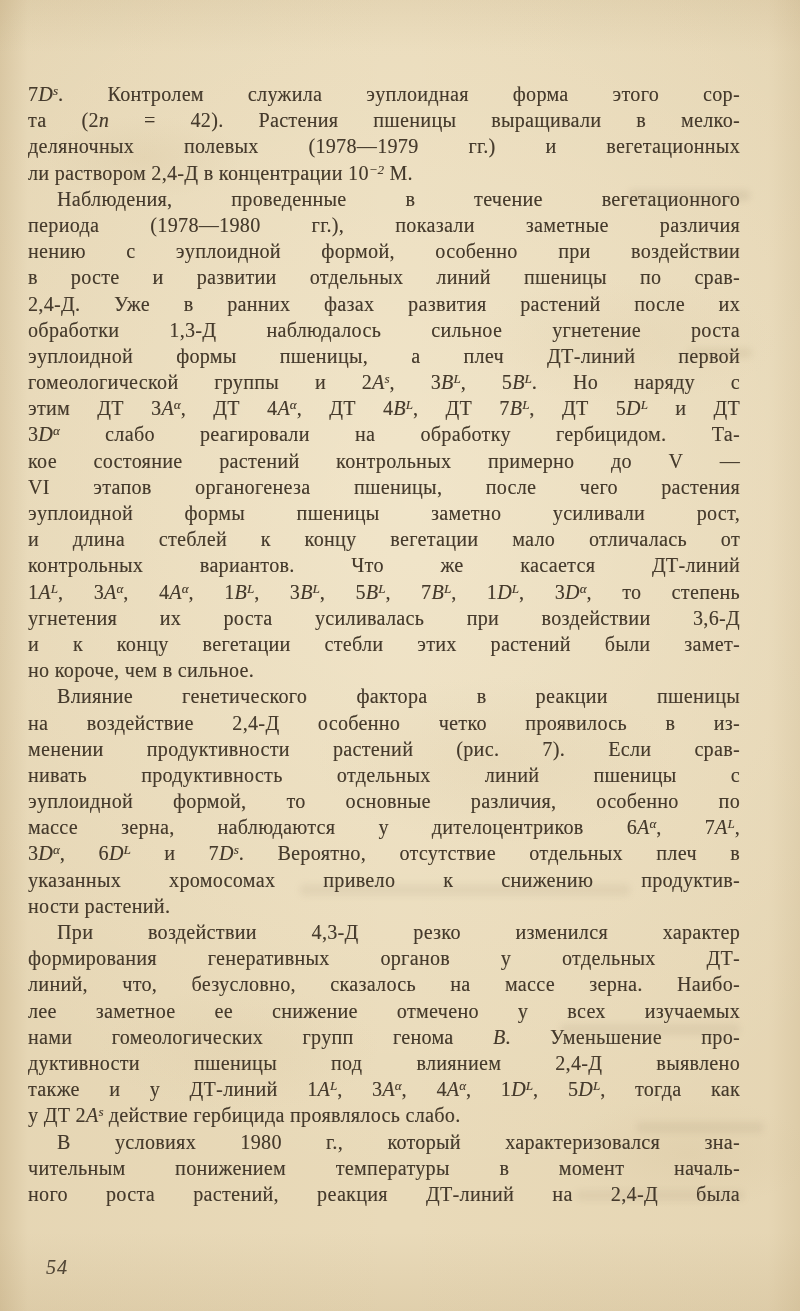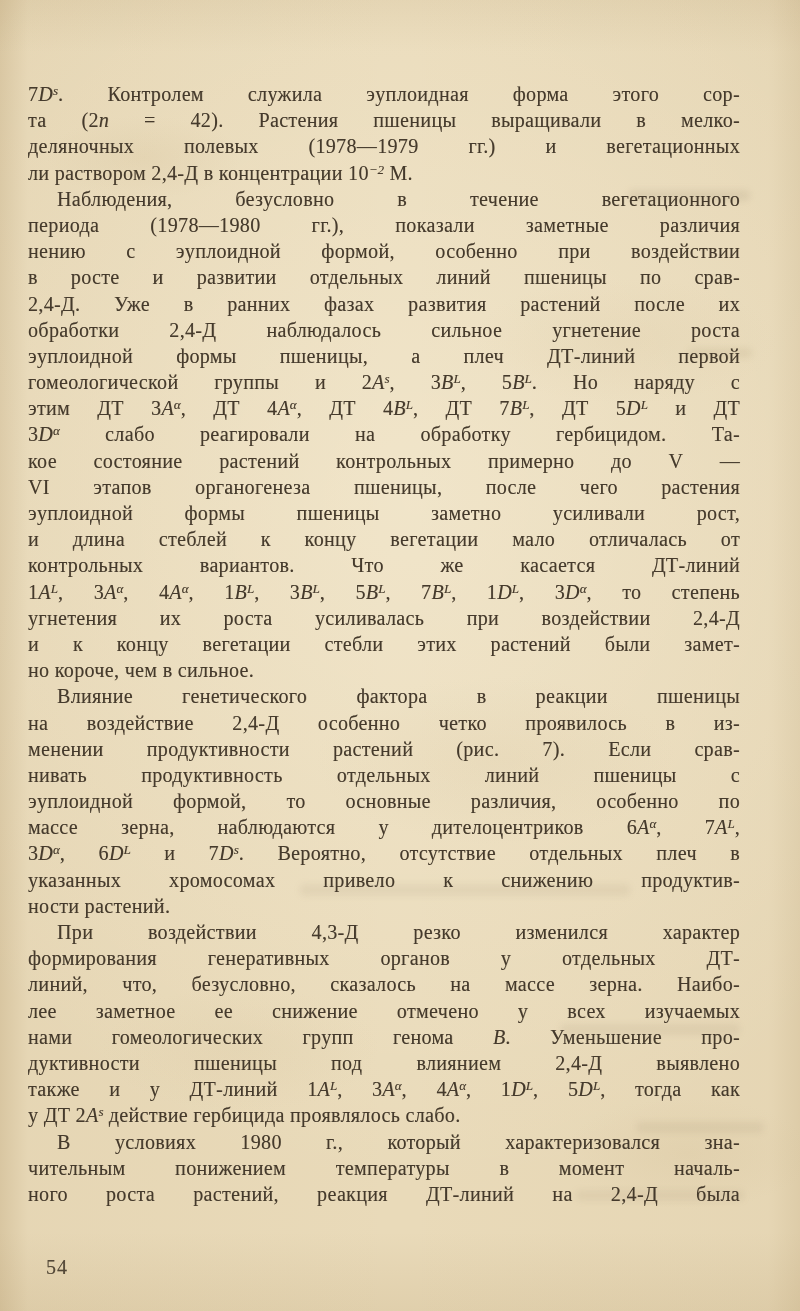--- a/index.html
+++ b/index.html
@@ -90,57 +90,58 @@
   }
   .page-number {
     position: absolute;
     left: 46px;
     top: 1254px;
     font-size: 20px;
     line-height: 26px;
     color: #514636;
     letter-spacing: 1px;
     text-shadow: 0.3px 0.3px 0.35px rgba(62,52,38,0.3);
+    font-style: italic;
   }
 </style>
 </head>
 <body>
 
 <div class="page">
   <div class="grain"></div>
 
   <div class="smudge s1"></div>
   <div class="smudge s2"></div>
   <div class="smudge s3"></div>
   <div class="smudge s4"></div>
   <div class="smudge s5"></div>
   <div class="smudge s6"></div>
 
   <div class="text-block" id="text-block">
       <div class="line">7<i>D</i><sup>s</sup>. Контролем служила эуплоидная форма этого сор-</div>
       <div class="line">та (2<i>n</i> = 42). Растения пшеницы выращивали в мелко-</div>
       <div class="line">деляночных полевых (1978—1979 гг.) и вегетационных</div>
       <div class="line left">ли раствором 2,4-Д в концентрации 10<sup>−2</sup> М.</div>
-      <div class="line indent">Наблюдения, безусловно в течение вегетационного</div>
+      <div class="line indent">Наблюдения, проведенные в течение вегетационного</div>
       <div class="line">периода (1978—1980 гг.), показали заметные различия</div>
       <div class="line">нению с эуплоидной формой, особенно при воздействии</div>
       <div class="line">в росте и развитии отдельных линий пшеницы по срав-</div>
       <div class="line">2,4-Д. Уже в ранних фазах развития растений после их</div>
-      <div class="line">обработки 2,4-Д наблюдалось сильное угнетение роста</div>
+      <div class="line">обработки 1,3-Д наблюдалось сильное угнетение роста</div>
       <div class="line">эуплоидной формы пшеницы, а плеч ДТ-линий первой</div>
       <div class="line">гомеологической группы и 2<i>A</i><sup>s</sup>, 3<i>B</i><sup>L</sup>, 5<i>B</i><sup>L</sup>. Но наряду с</div>
       <div class="line">этим ДТ 3<i>A</i><sup>α</sup>, ДТ 4<i>A</i><sup>α</sup>, ДТ 4<i>B</i><sup>L</sup>, ДТ 7<i>B</i><sup>L</sup>, ДТ 5<i>D</i><sup>L</sup> и ДТ</div>
       <div class="line">3<i>D</i><sup>α</sup> слабо реагировали на обработку гербицидом. Та-</div>
       <div class="line">кое состояние растений контрольных примерно до V —</div>
       <div class="line">VI этапов органогенеза пшеницы, после чего растения</div>
       <div class="line">эуплоидной формы пшеницы заметно усиливали рост,</div>
       <div class="line">и длина стеблей к концу вегетации мало отличалась от</div>
       <div class="line">контрольных вариантов. Что же касается ДТ-линий</div>
       <div class="line">1<i>A</i><sup>L</sup>, 3<i>A</i><sup>α</sup>, 4<i>A</i><sup>α</sup>, 1<i>B</i><sup>L</sup>, 3<i>B</i><sup>L</sup>, 5<i>B</i><sup>L</sup>, 7<i>B</i><sup>L</sup>, 1<i>D</i><sup>L</sup>, 3<i>D</i><sup>α</sup>, то степень</div>
-      <div class="line">угнетения их роста усиливалась при воздействии 2,4-Д</div>
+      <div class="line">угнетения их роста усиливалась при воздействии 3,6-Д</div>
       <div class="line">и к концу вегетации стебли этих растений были замет-</div>
       <div class="line left">но короче, чем в сильное.</div>
       <div class="line indent">Влияние генетического фактора в реакции пшеницы</div>
       <div class="line">на воздействие 2,4-Д особенно четко проявилось в из-</div>
       <div class="line">менении продуктивности растений (рис. 7). Если срав-</div>
       <div class="line">нивать продуктивность отдельных линий пшеницы с</div>
       <div class="line">эуплоидной формой, то основные различия, особенно по</div>
       <div class="line">массе зерна, наблюдаются у дителоцентриков 6<i>A</i><sup>α</sup>, 7<i>A</i><sup>L</sup>,</div>
       <div class="line">3<i>D</i><sup>α</sup>, 6<i>D</i><sup>L</sup> и 7<i>D</i><sup>s</sup>. Вероятно, отсутствие отдельных плеч в</div>
       <div class="line">указанных хромосомах привело к снижению продуктив-</div>

